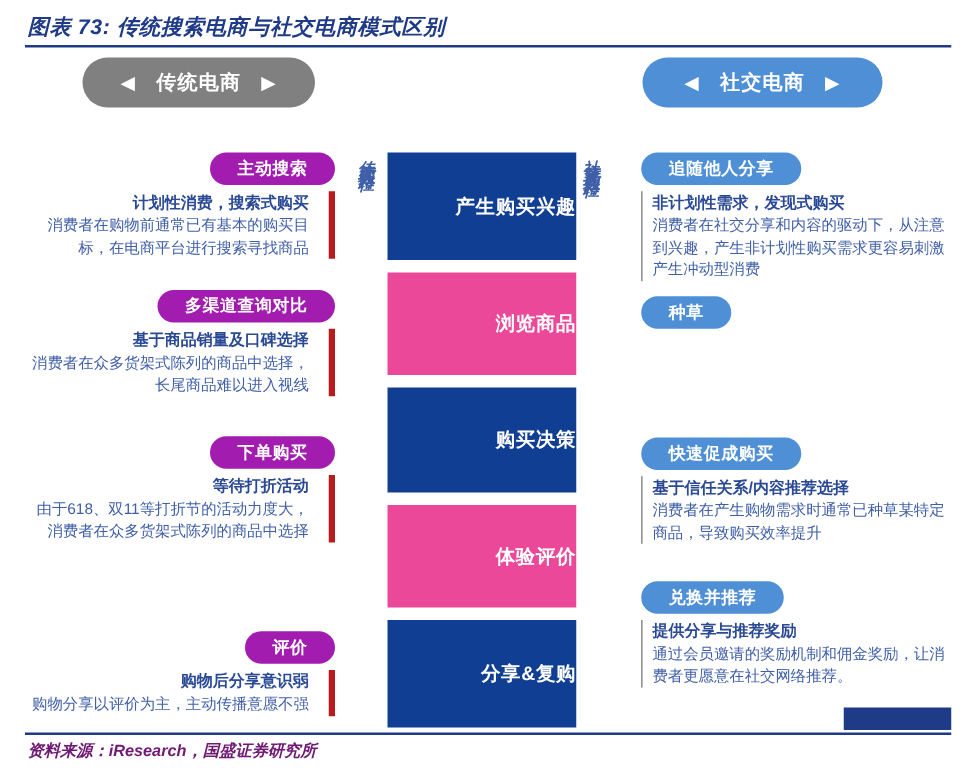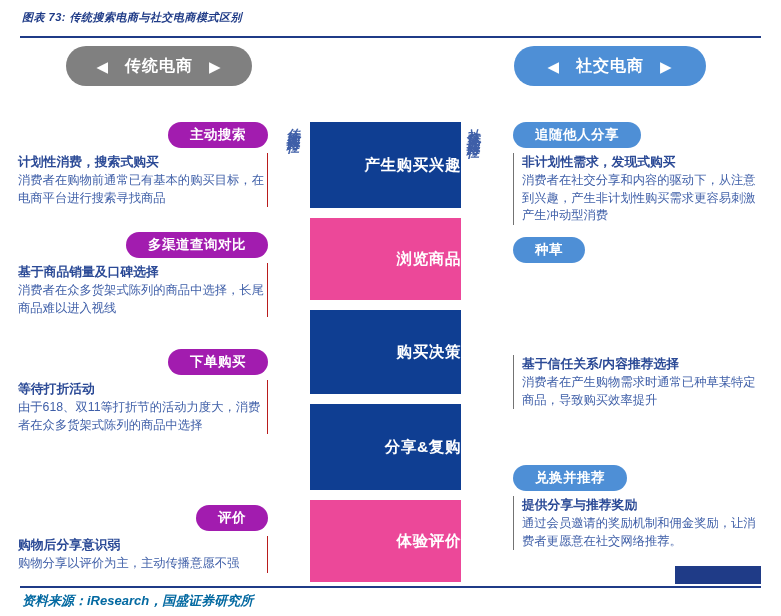--- a/index.html
+++ b/index.html
@@ -8,35 +8,35 @@
     width:781px;height:616px;
     background:#ffffff;
     font-family:"Liberation Sans","DejaVu Sans",sans-serif;
     overflow:hidden;
     position:relative;
   }
 
   
   .chart-title{
     position:absolute;left:22px;top:10px;
-    font-size:11px;font-weight:bold;font-style:italic;
+    font-size:17px;font-weight:bold;font-style:italic;
     color:#1F3B87;letter-spacing:.5px;white-space:nowrap;
   }
   .rule-top{
     position:absolute;left:20px;top:36px;width:741px;height:2px;
     background:#1F3B87;
   }
   .rule-bottom{
     position:absolute;left:20px;top:586px;width:741px;height:2px;
     background:#1F3B87;
   }
   .source-note{
     position:absolute;left:22px;top:592px;
     font-size:13px;font-style:italic;font-weight:bold;
-    color:#0369a1;white-space:nowrap;
+    color:#701a75;white-space:nowrap;
   }
   .corner-block{
     position:absolute;right:20px;top:566px;width:86px;height:18px;
     background:#1F3B87;
   }
 
   
   .mode-pill{
     position:absolute;height:40px;border-radius:20px;
     display:flex;align-items:center;justify-content:center;
@@ -63,23 +63,23 @@
   }
   .col-left .card-head{background:#a21caf;}
   .col-right .card-head{background:#4E8FD6;}
 
   .card-body{
     margin-top:5px;
     font-size:12.3px;line-height:1.42;
     color:#3F5FA8;
   }
   .col-left .card-body{
-    border-right:1px solid #b91c1c;
-    padding-right:1px;
-    text-align:left;
+    border-right:5px solid #b91c1c;
+    padding-right:16px;
+    text-align:right;
   }
   .col-right .card-body{
     border-left:1px solid #737373;
     padding-left:8px;
     text-align:left;
   }
   .card-lead{
     display:block;font-weight:bold;color:#2B4A96;
     font-size:12.8px;margin-bottom:1px;
   }
@@ -133,25 +133,25 @@
 <div class="flow" id="flow">
     <div class="flow-step dark" style="height: 86px;">
       <span>产生购买兴趣</span>
     </div>
     <div class="flow-step light" style="height: 82px;">
       <span>浏览商品</span>
     </div>
     <div class="flow-step dark" style="height: 84px;">
       <span>购买决策</span>
     </div>
+    <div class="flow-step light" style="height: 82px;">
+      <span>体验评价</span>
+    </div>
     <div class="flow-step dark" style="height: 86px;">
       <span>分享&amp;复购</span>
-    </div>
-    <div class="flow-step light" style="height: 82px;">
-      <span>体验评价</span>
     </div>
   </div>
 
 <div class="col col-left" id="col-left">
     <div class="card" style="position: absolute; top: 22px; width: 250px;"><div class="card-head">主动搜索</div><div class="card-body">
         <span class="card-lead">计划性消费，搜索式购买</span>
         <span class="card-desc">消费者在购物前通常已有基本的购买目标，在电商平台进行搜索寻找商品</span>
       </div></div>
     <div class="card" style="position: absolute; top: 132px; width: 250px;"><div class="card-head">多渠道查询对比</div><div class="card-body">
         <span class="card-lead">基于商品销量及口碑选择</span>
@@ -166,21 +166,21 @@
         <span class="card-desc">购物分享以评价为主，主动传播意愿不强</span>
       </div></div>
   </div>
 
 <div class="col col-right" id="col-right">
     <div class="card" style="position: absolute; top: 22px; width: 250px;"><div class="card-head">追随他人分享</div><div class="card-body">
         <span class="card-lead">非计划性需求，发现式购买</span>
         <span class="card-desc">消费者在社交分享和内容的驱动下，从注意到兴趣，产生非计划性购买需求更容易刺激产生冲动型消费</span>
       </div></div>
     <div class="card" style="position: absolute; top: 137px; width: 250px;"><div class="card-head">种草</div></div>
-    <div class="card" style="position: absolute; top: 250px; width: 250px;"><div class="card-body">
+    <div class="card" style="position: absolute; top: 250px; width: 250px;"><div class="card-head">快速促成购买</div><div class="card-body">
         <span class="card-lead">基于信任关系/内容推荐选择</span>
         <span class="card-desc">消费者在产生购物需求时通常已种草某特定商品，导致购买效率提升</span>
       </div></div>
     <div class="card" style="position: absolute; top: 365px; width: 250px;"><div class="card-head">兑换并推荐</div><div class="card-body">
         <span class="card-lead">提供分享与推荐奖励</span>
         <span class="card-desc">通过会员邀请的奖励机制和佣金奖励，让消费者更愿意在社交网络推荐。</span>
       </div></div>
   </div>
 
 <div class="corner-block"></div>

